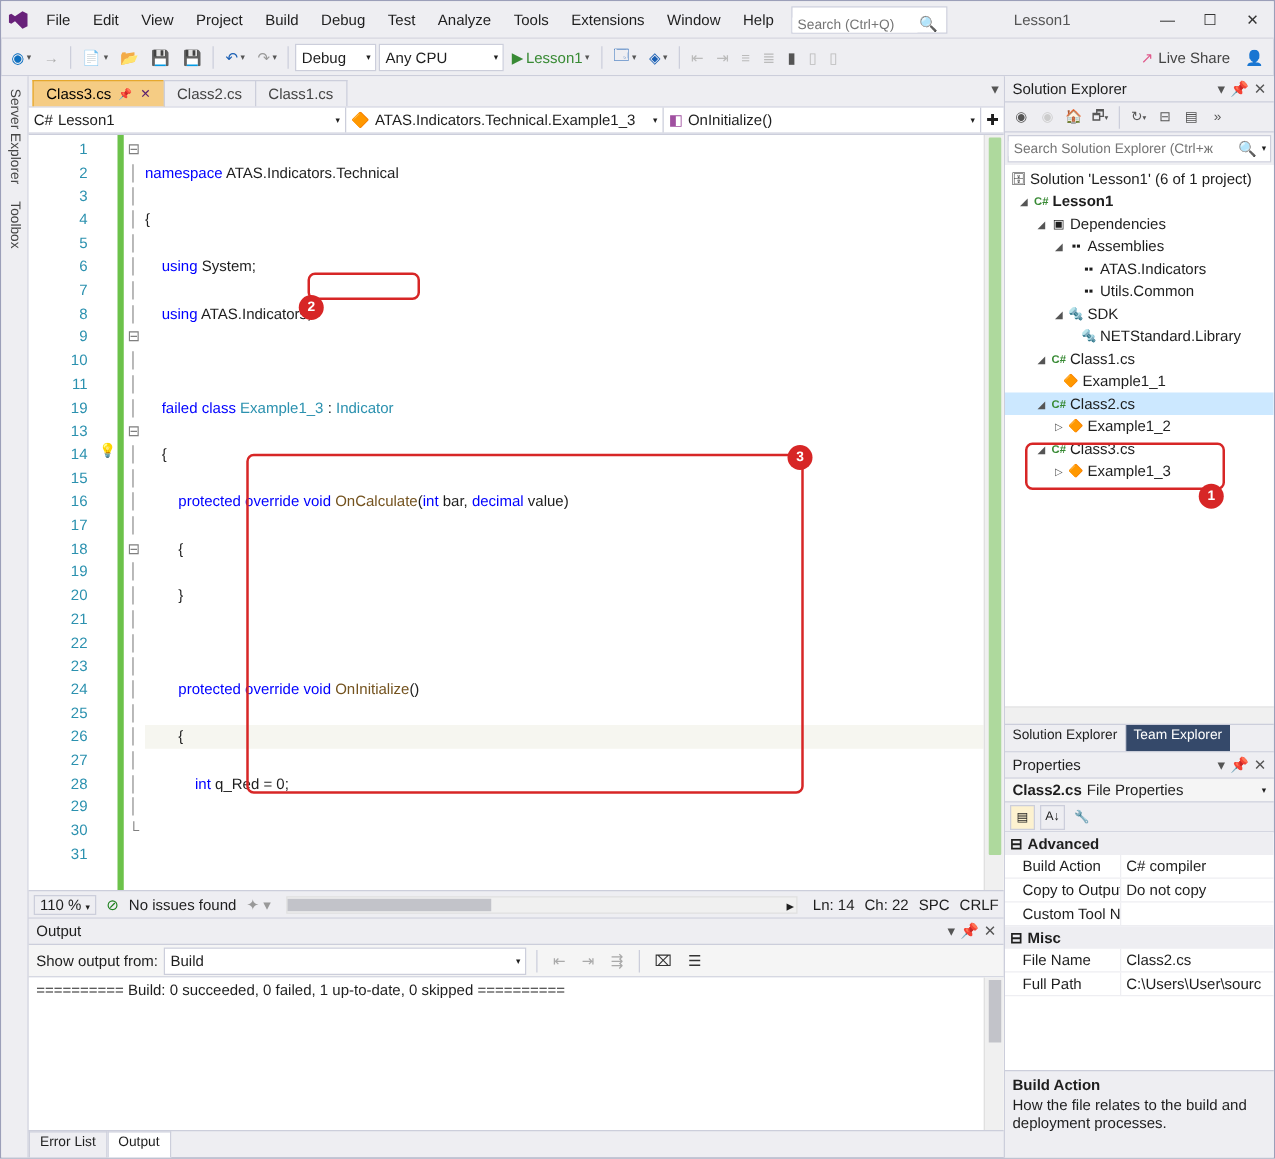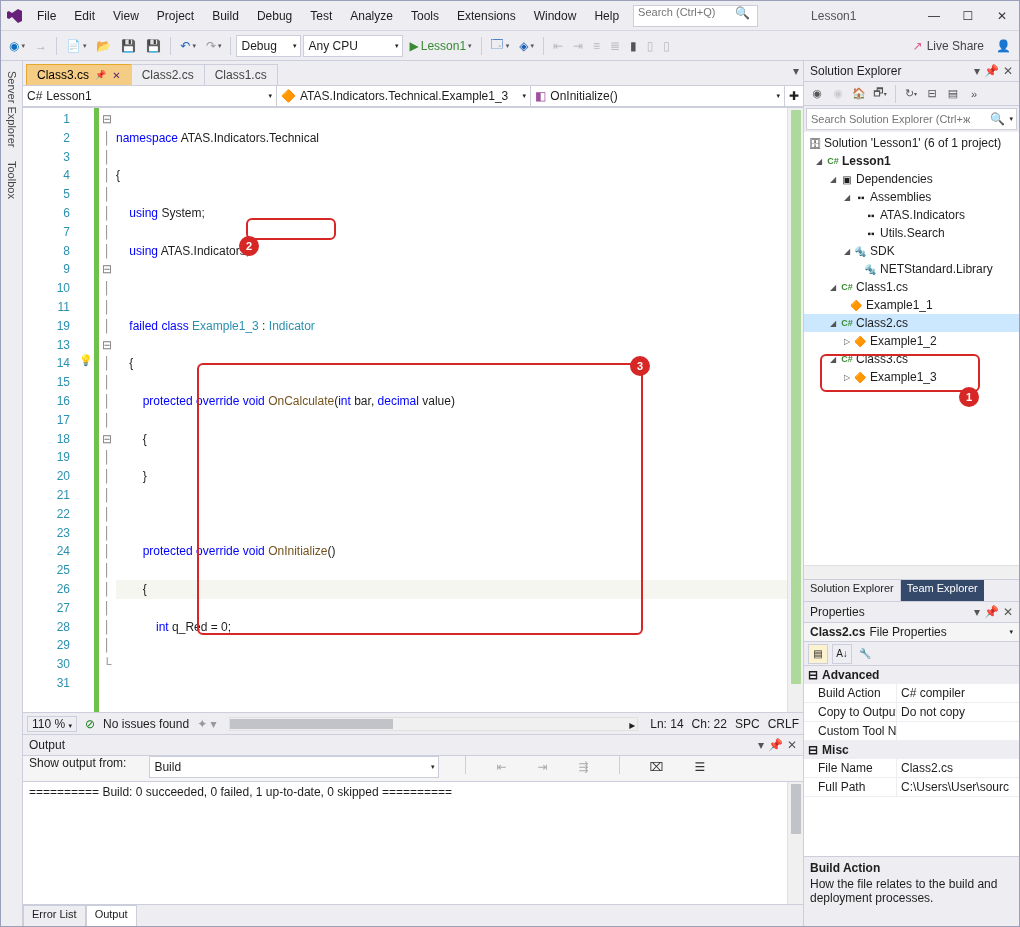--- a/index.html
+++ b/index.html
@@ -2,21 +2,21 @@
 <html><head>
 <meta charset="utf-8">
 <style>
 *{box-sizing:border-box;margin:0;padding:0;font-family:"Segoe UI",Tahoma,sans-serif;font-size:12px}
 body{background:#eeeef2;color:#1e1e1e;overflow:hidden}
 .window{width:1020px;height:927px;border:1px solid #9b9fb9;display:flex;flex-direction:column;background:#eeeef2}
 .titlebar{height:30px;background:#eeeef2;display:flex;align-items:center;border-bottom:1px solid #d6d6e0}
 .titlebar .logo{width:28px;height:28px;display:flex;align-items:center;justify-content:center;color:#68217a;font-size:16px}
 .titlebar .menu{display:flex;gap:2px}
 .titlebar .menu span{padding:4px 8px;cursor:pointer}
-.titlebar .search{margin-left:6px;display:flex;align-items:flex-start;border:1px solid #cccedb;background:#fff;height:22px;width:125px}
+.titlebar .search{margin-left:6px;display:flex;align-items:flex-end;border:1px solid #cccedb;background:#fff;height:22px;width:125px}
 .titlebar .search input{border:0;outline:0;width:100px;padding:0 4px;font-size:11px}
 .titlebar .search .sicon{width:18px;text-align:center;color:#555}
 .titlebar .doc{margin-left:25px;color:#555;padding:2px 28px}
 .titlebar .winctrl{margin-left:auto;display:flex}
 .titlebar .winctrl div{width:34px;height:28px;display:flex;align-items:center;justify-content:center;color:#333}
 .toolbar{height:30px;display:flex;align-items:center;padding:0 4px;gap:2px;border-bottom:1px solid #cccedb}
 .tbtn{padding:2px 4px;display:flex;align-items:center;gap:2px;color:#333;height:22px}
 .tbtn .dd{font-size:7px;color:#555}
 .sep{width:1px;height:18px;background:#cccedb;margin:0 3px}
 .combo{border:1px solid #cccedb;background:#fff;height:22px;display:flex;align-items:center;padding:0 4px;min-width:60px}
@@ -50,21 +50,21 @@
 .redbox{position:absolute;border:2px solid #d72626;border-radius:6px;pointer-events:none}
 .badge{position:absolute;width:20px;height:20px;border-radius:50%;background:#d72626;color:#fff;font-size:11px;font-weight:bold;display:flex;align-items:center;justify-content:center;z-index:5}
 .statusbar{height:22px;border-top:1px solid #cccedb;display:flex;align-items:center;padding:0 4px;font-size:11px;background:#eeeef2;gap:8px}
 .statusbar .zoom{width:50px;border:1px solid #cccedb;text-align:center}
 .statusbar .ok{color:#1e801e}
 .hscroll{flex:1;height:14px;background:#f0f0f0;border:1px solid #e0e0e0;position:relative;margin:0 4px}
 .hscroll .ht{position:absolute;left:0;top:1px;height:10px;width:40%;background:#c2c3c9}
 .output{display:flex;flex-direction:column;border-top:1px solid #cccedb}
 .panelhdr{height:21px;background:#eeeef2;border-bottom:1px solid #cccedb;display:flex;align-items:center;padding:0 6px;font-size:11px}
 .panelhdr .r{margin-left:auto;display:flex;gap:4px;font-size:10px;color:#555}
-.outtools{height:26px;display:flex;padding:0 6px;gap:23px;background:#f5f5f5;border-bottom:1px solid #cccedb;font-size:11px}
+.outtools{height:26px;display:flex;align-items:center;padding:0 6px;gap:5px;background:#f5f5f5;border-bottom:1px solid #cccedb;font-size:11px}
 .outtools .combo{width:290px}
 .outbody{flex:1;background:#fff;padding:3px 6px;font-family:Consolas,monospace;font-size:12px;min-height:100px;position:relative}
 .bottomtabs{height:22px;display:flex;border-top:1px solid #cccedb}
 .bottomtabs .bt{padding:2px 8px;border:1px solid #cccedb;background:#eeeef2;font-size:11px;border-bottom:0}
 .bottomtabs .bt.active{background:#fff}
 .right{width:216px;border-left:1px solid #cccedb;display:flex;flex-direction:column;background:#eeeef2}
 .right .panelhdr{background:#eeeef2}
 .rt{height:24px;display:flex;align-items:center;gap:3px;padding:0 4px;border-bottom:1px solid #cccedb}
 .rt .icn{width:18px;height:18px;display:flex;align-items:center;justify-content:center;color:#555;font-size:11px}
 .rsearch{height:22px;margin:2px;display:flex;border:1px solid #cccedb;background:#fff;align-items:center}
@@ -420,21 +420,21 @@
             <span class="ar">◢</span>
             <span class="ic">▪▪</span>
             <span>Assemblies</span>
           </div>
     <div class="n" style="padding-left:60px">
             <span class="ic">▪▪</span>
             <span>ATAS.Indicators</span>
           </div>
     <div class="n" style="padding-left:60px">
             <span class="ic">▪▪</span>
-            <span>Utils.Search</span>
+            <span>Utils.Common</span>
           </div>
     <div class="n" style="padding-left:38px">
             <span class="ar">◢</span>
             <span class="ic">🔩</span>
             <span>SDK</span>
           </div>
     <div class="n" style="padding-left:60px">
             <span class="ic">🔩</span>
             <span>NETStandard.Library</span>
           </div>

